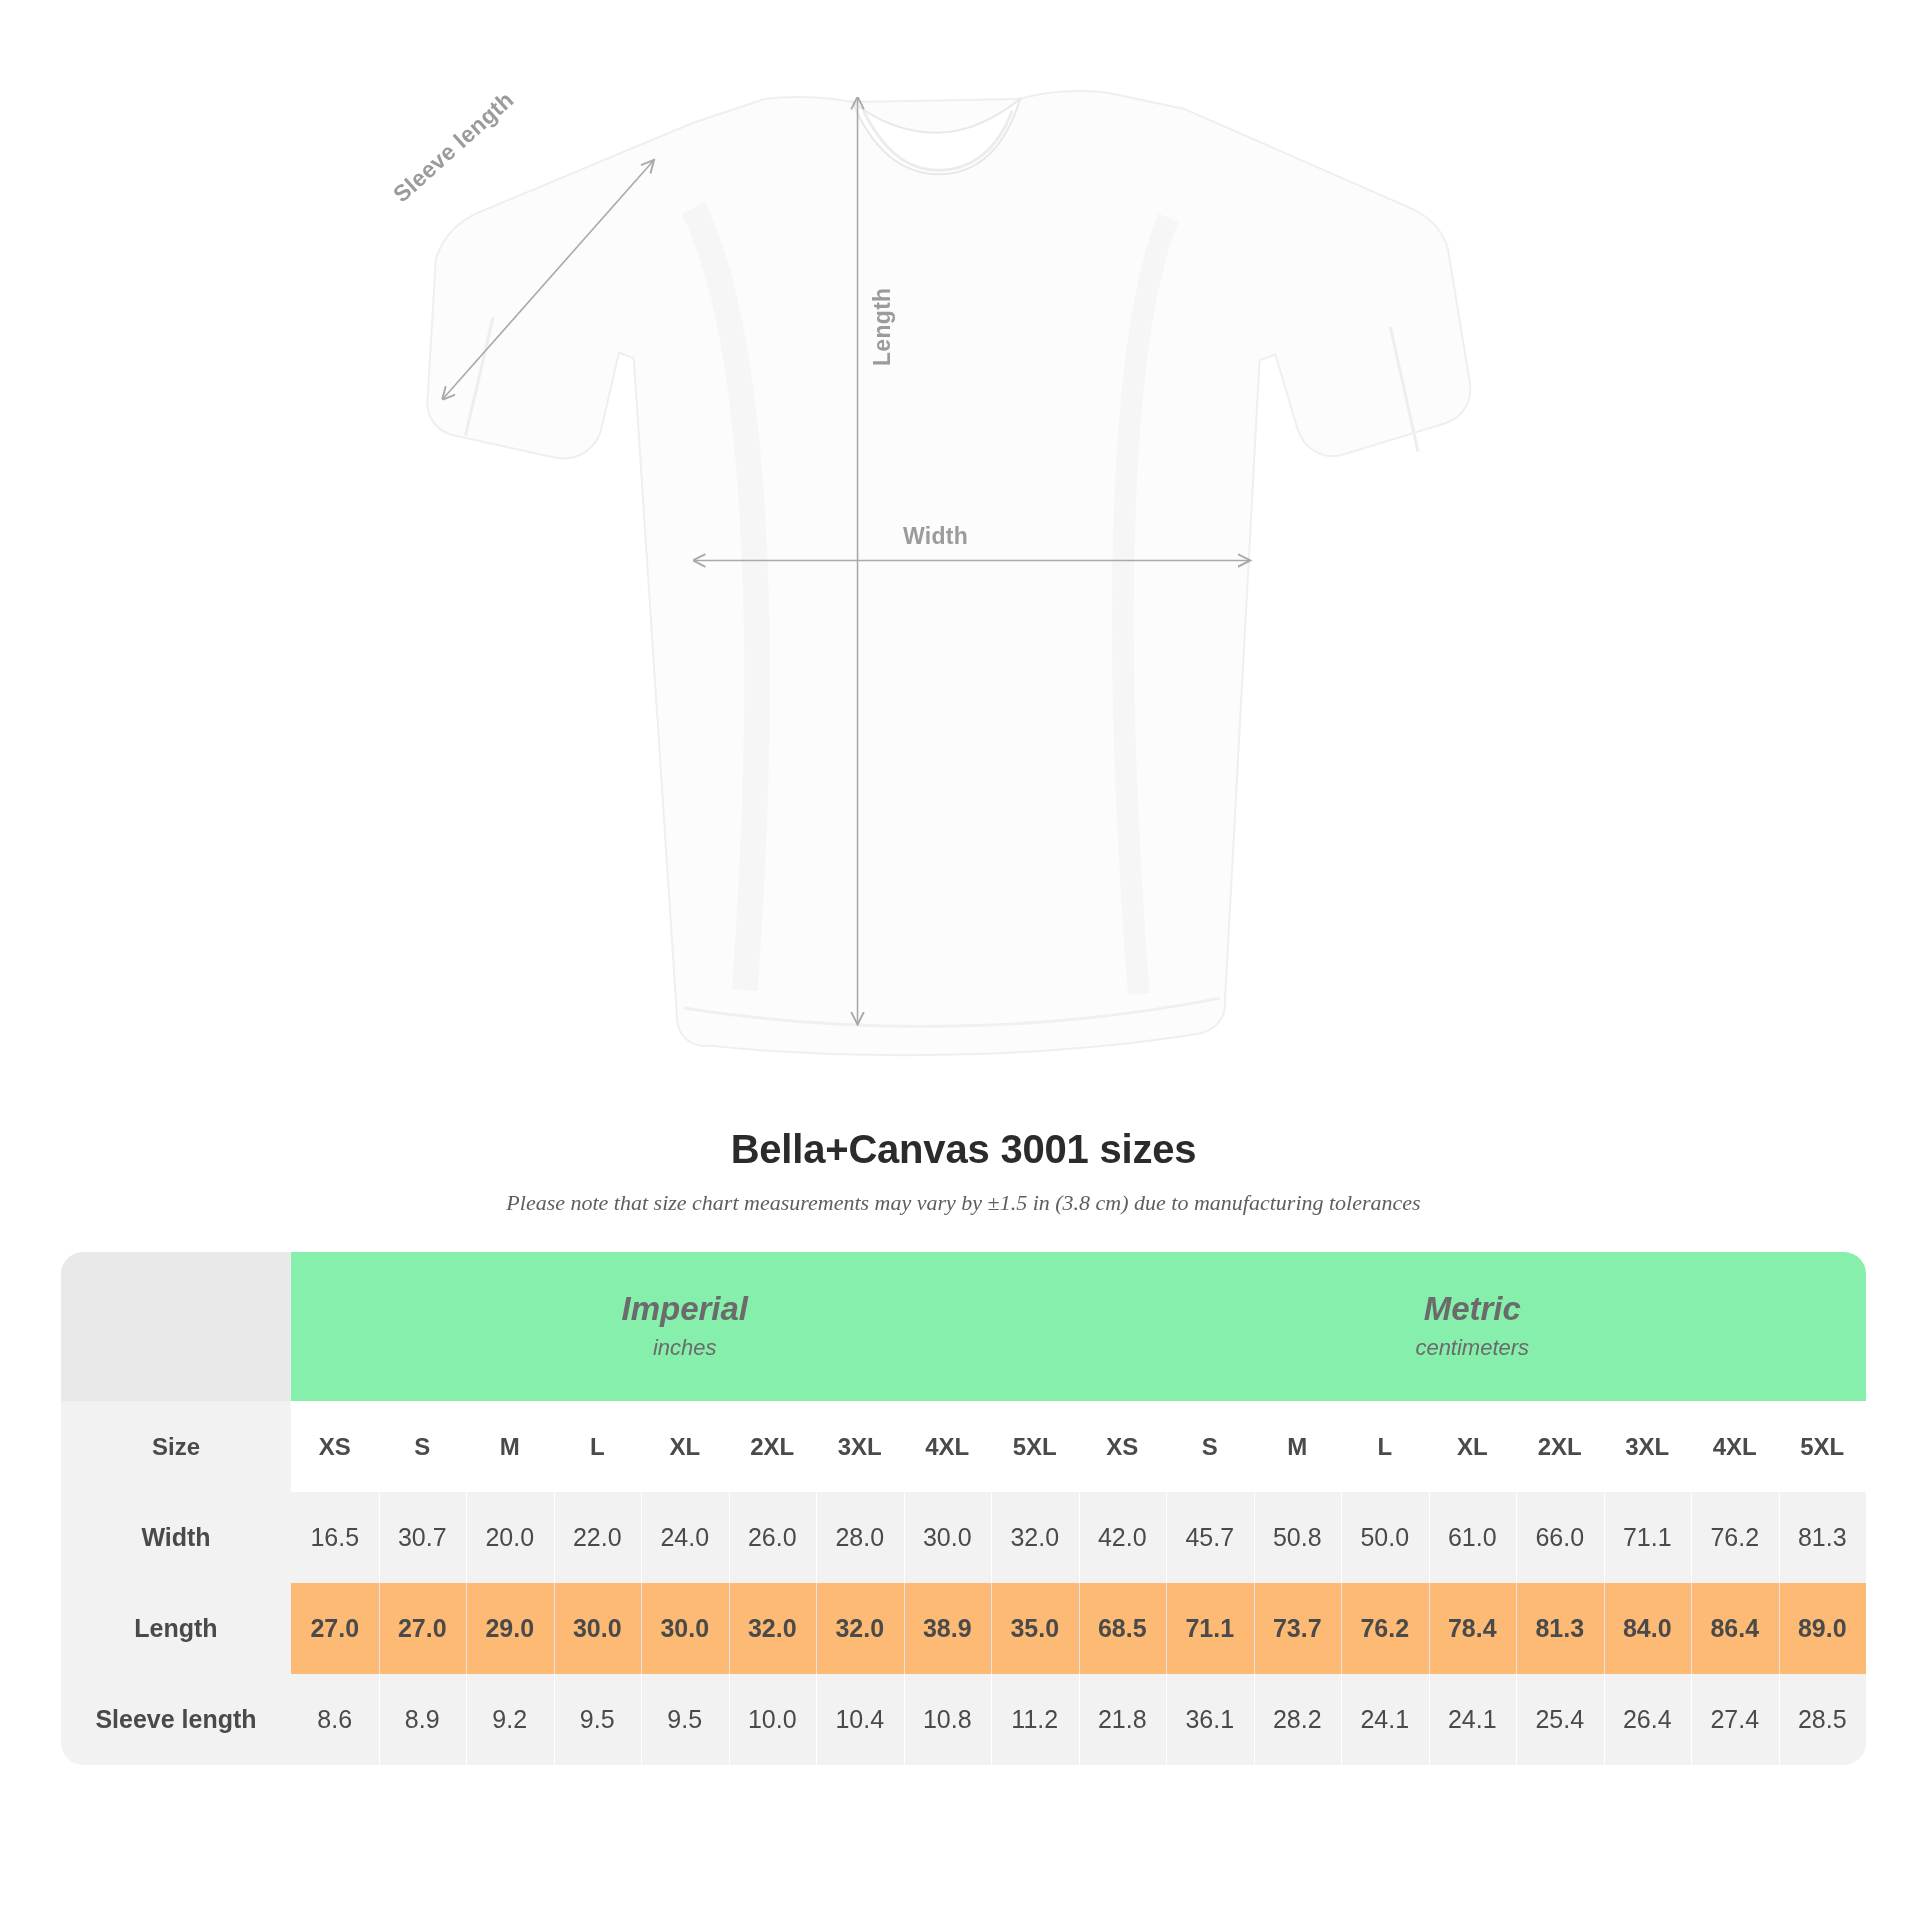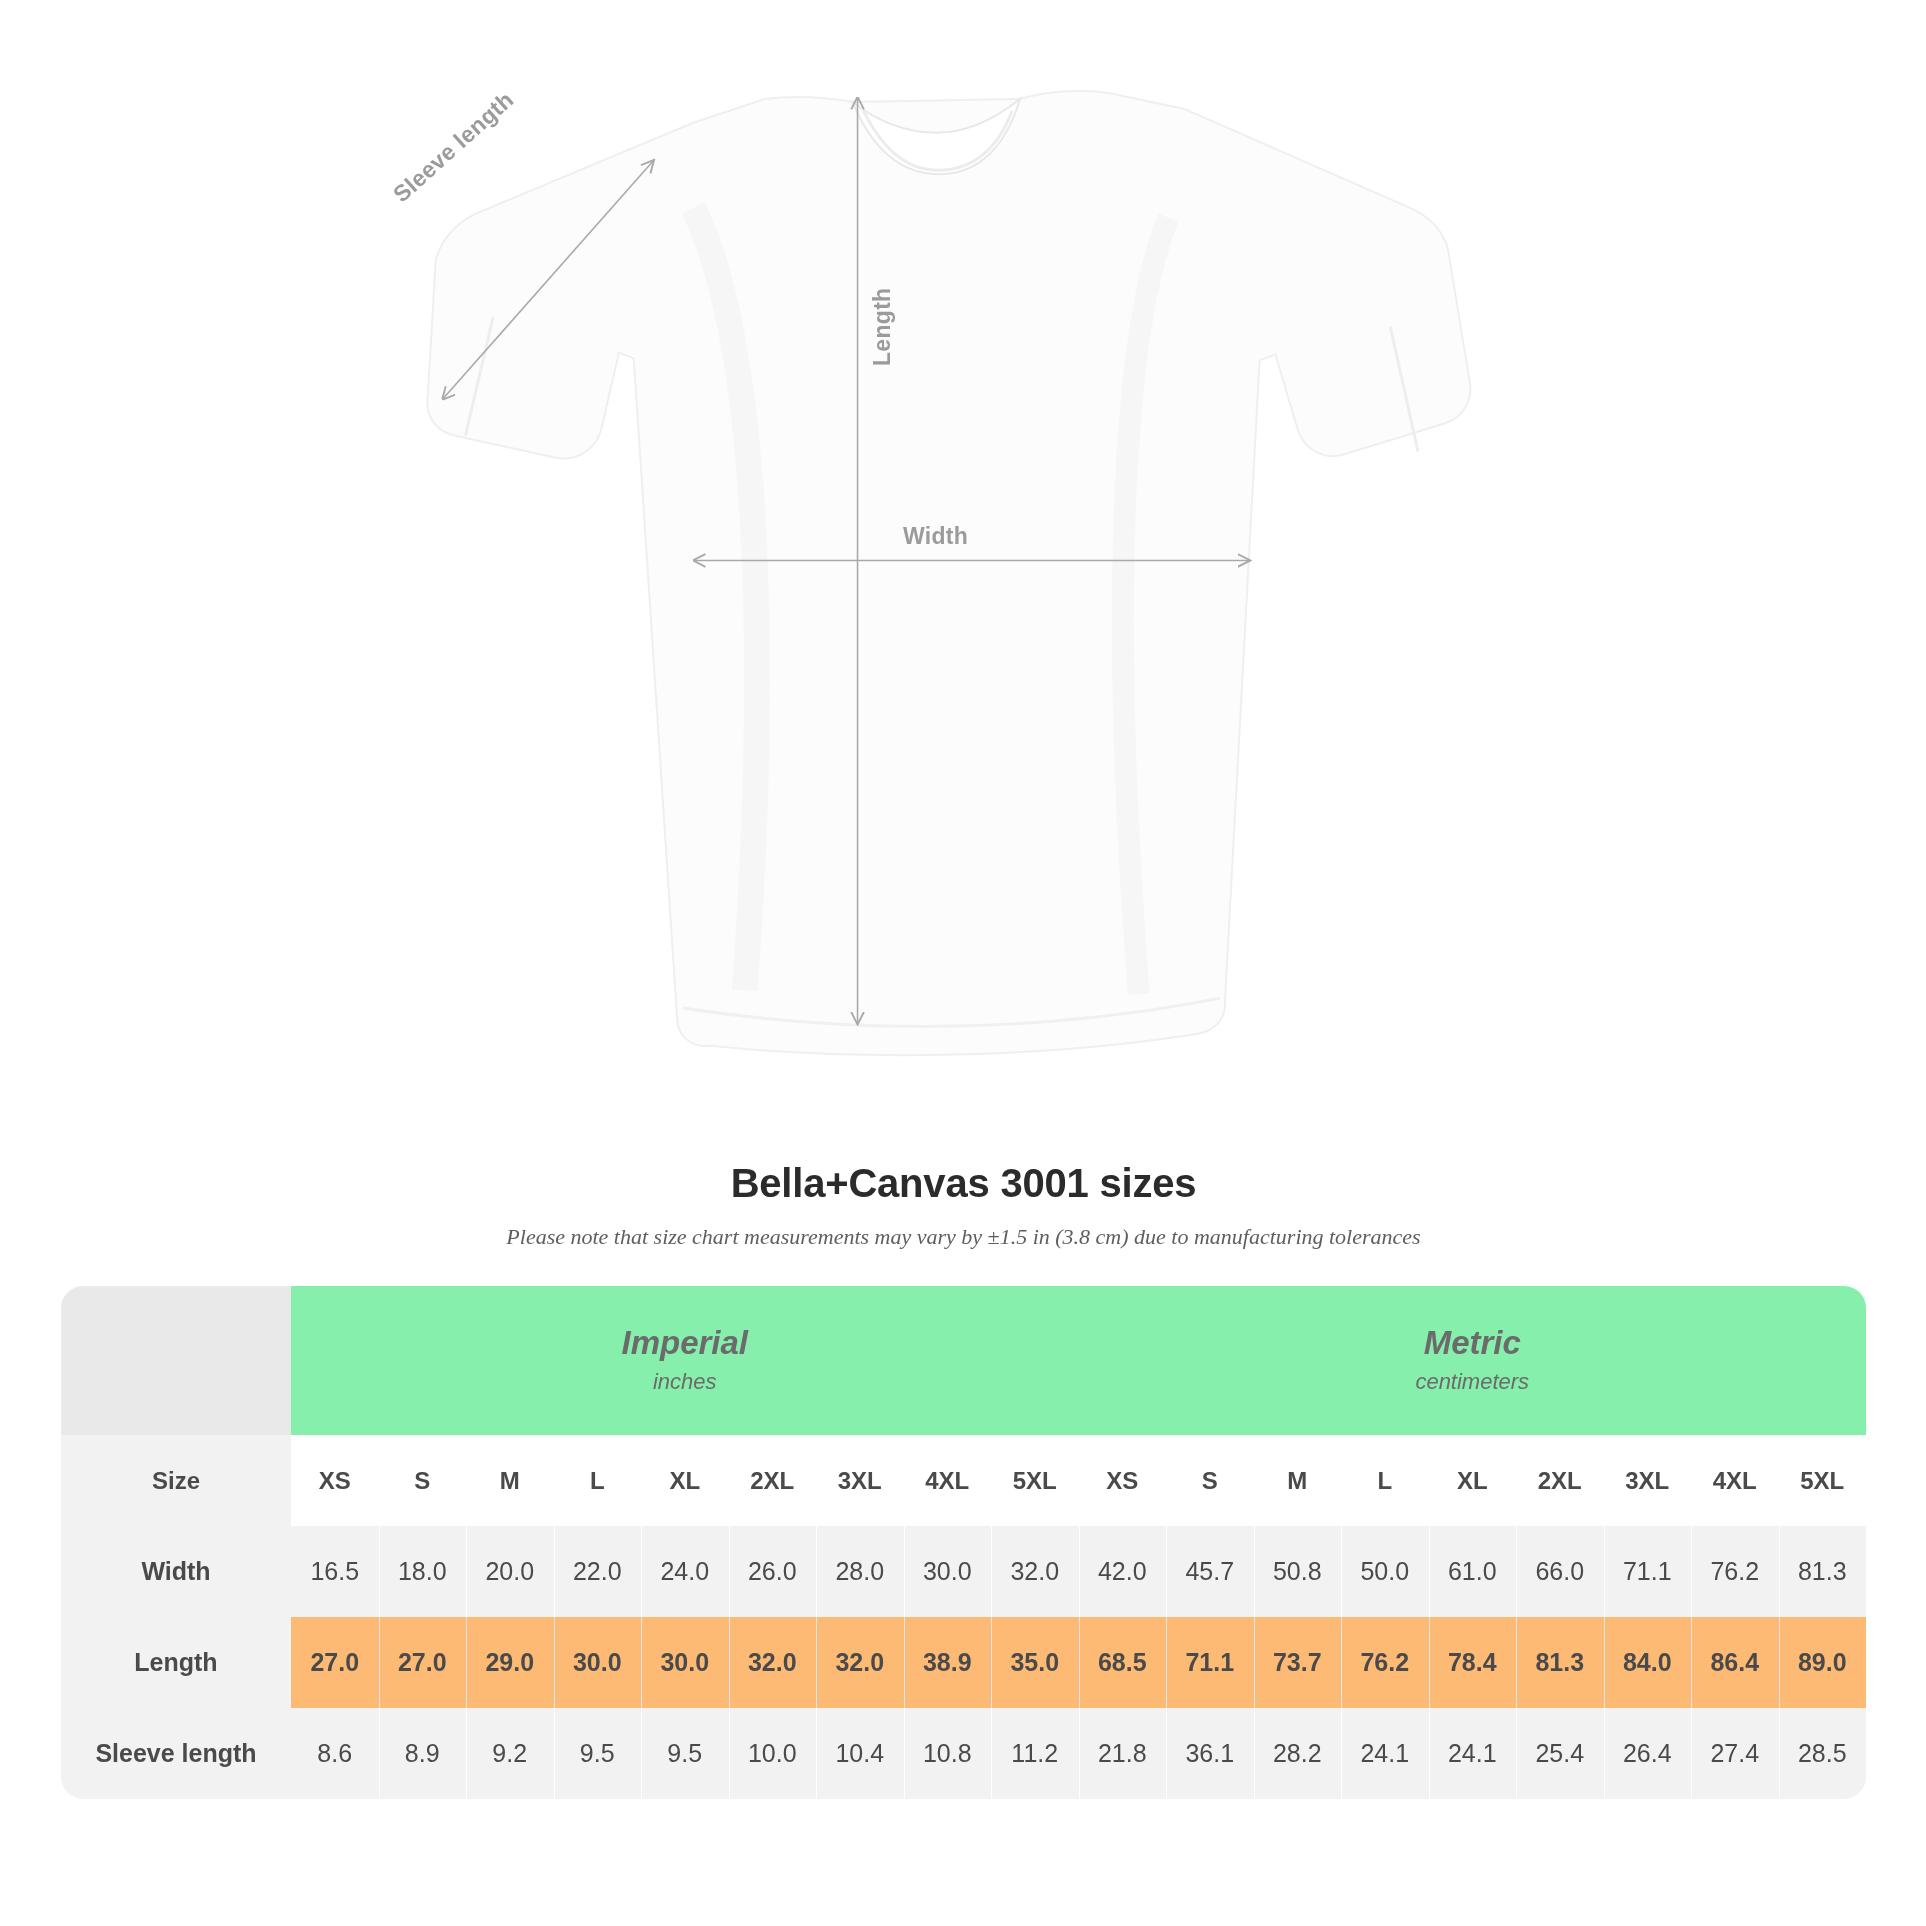--- a/index.html
+++ b/index.html
@@ -52,21 +52,21 @@
     transform-origin: left top;
   }
   #label-width {
     left: 903px;
     top: 523px;
   }
 
   
   .title-block {
     text-align: center;
-    margin-top: 52px;
+    margin-top: 18px;
   }
   .chart-title {
     font-size: 40px;
     font-weight: bold;
     color: #2b2b2b;
     margin: 0;
     letter-spacing: -0.2px;
   }
   .chart-note {
     font-size: 22px;
@@ -287,21 +287,21 @@
             <td class="vsep">2XL</td>
             <td class="vsep">3XL</td>
             <td class="vsep">4XL</td>
             <td class="vsep">5XL</td>
           </tr>
       </tbody>
       <tbody id="table-body">
           <tr class="data-row shade">
             <td class="rowhead">Width</td>
             <td>16.5</td>
-            <td class="vsep">18.0</td>
+            <td class="vsep">30.7</td>
             <td class="vsep">20.0</td>
             <td class="vsep">22.0</td>
             <td class="vsep">24.0</td>
             <td class="vsep">26.0</td>
             <td class="vsep">28.0</td>
             <td class="vsep">30.0</td>
             <td class="vsep">32.0</td>
             <td class="vsep">42.0</td>
             <td class="vsep">45.7</td>
             <td class="vsep">50.8</td>

